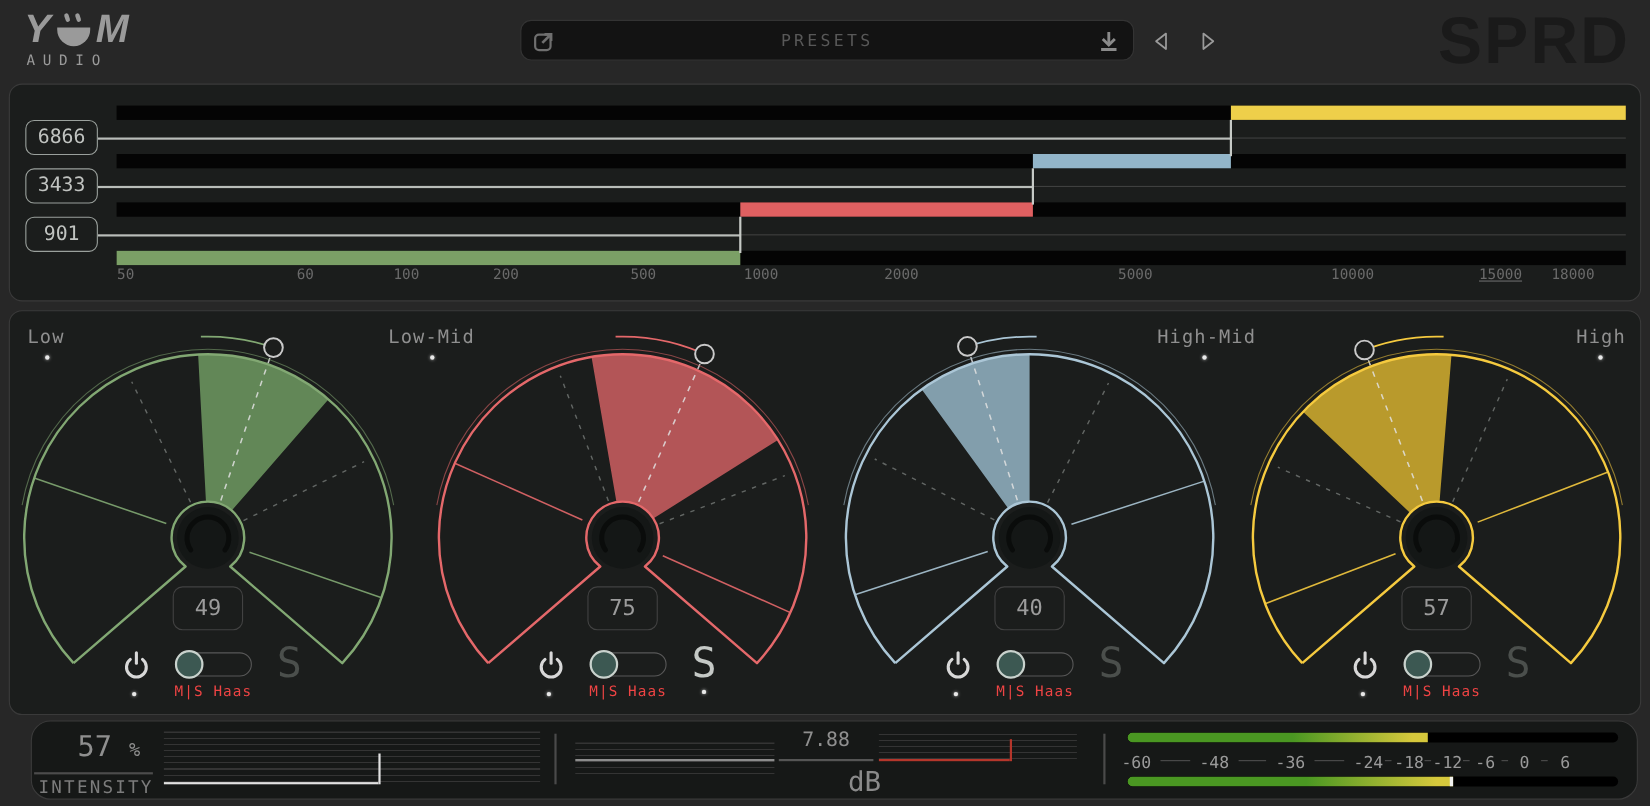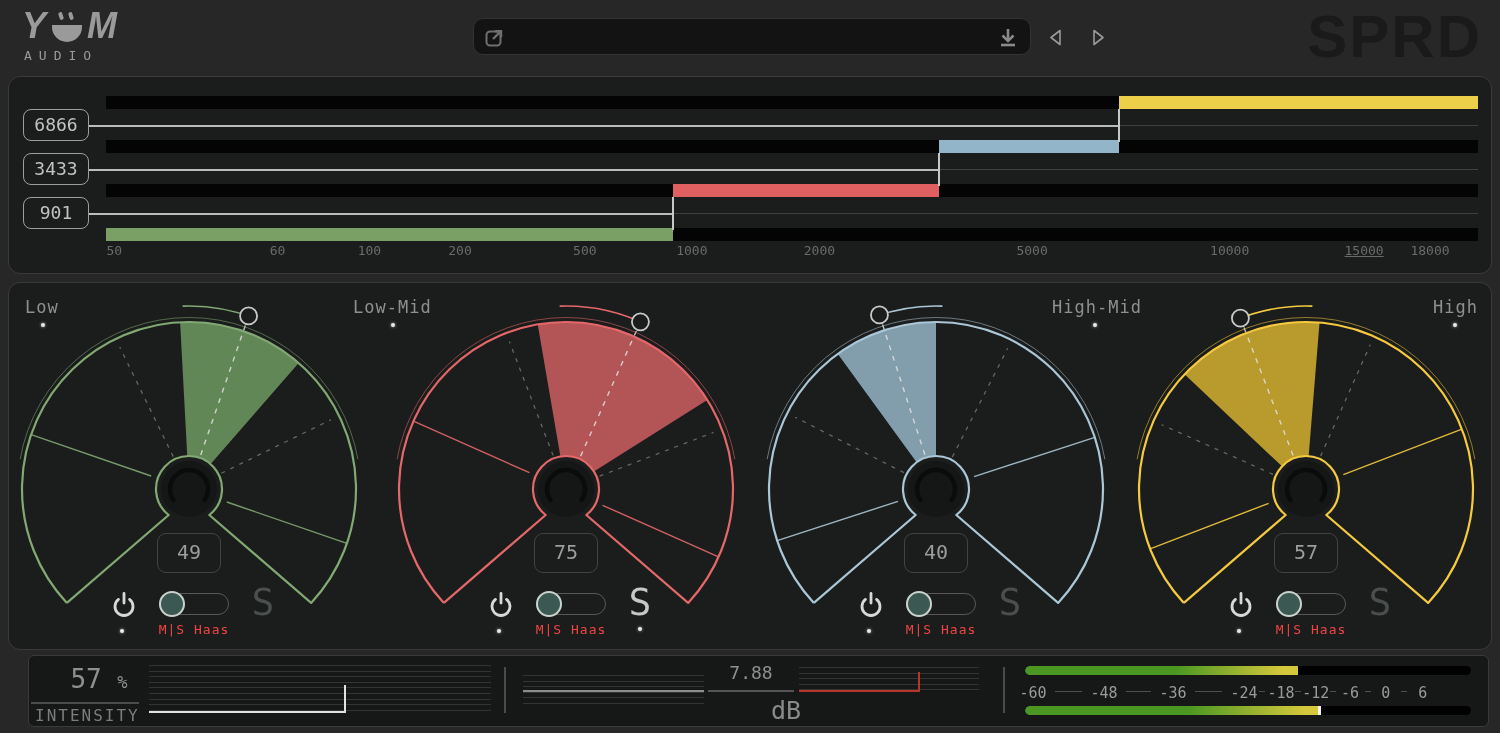--- a/index.html
+++ b/index.html
@@ -40,21 +40,21 @@
   .dial-svg { position:absolute; left:0; top:0; }
   .value-box { position:absolute; left:148px; top:250px; width:64px; height:40px; border:1.5px solid #424242; border-radius:9px; color:#9c9c9c; font-size:20px; text-align:center; line-height:37px; }
   .power-btn { position:absolute; left:101px; top:308px; width:28px; height:28px; }
   .toggle { position:absolute; left:150px; top:310px; width:70px; height:22px; border:1.5px solid #585858; border-radius:11px; }
   .toggle-knob { position:absolute; left:-1px; top:-3px; width:26px; height:26px; border-radius:50%; background:#3c5852; border:2px solid #c9d2cd; }
   .toggle-label { position:absolute; left:115px; top:339px; width:140px; text-align:center; color:#ef4444; font-size:13px; letter-spacing:1px; }
   .solo-btn { position:absolute; left:234px; top:298px; width:40px; height:42px; text-align:center; font-size:38px; line-height:42px; color:#4b4f4c; }
   .solo-btn.active { color:#c5c9c6; }
 
   
-  #footer-panel { left:28px; top:655px; width:1461px; height:72px; border-radius:6px; background:#161817; }
+  #footer-panel { left:28px; top:655px; width:1461px; height:72px; border-radius:18px; background:#161817; }
   #int-value { position:absolute; left:20px; top:8px; width:100px; text-align:center; color:#8f8f8f; font-size:26px; }
   #int-value .unit { font-size:17px; }
   #int-underline { position:absolute; left:2px; top:46px; width:108px; height:1.5px; background:#4c4c4c; }
   #int-label { position:absolute; left:6px; top:50px; color:#7c7c7c; font-size:16px; letter-spacing:2px; }
   .stripes { position:absolute; background:repeating-linear-gradient(to bottom,#343434 0,#343434 1px,transparent 1px,transparent 5.6px); }
   #int-slider { left:120px; top:9px; width:342px; height:48px; }
   #int-baseline { position:absolute; left:120px; top:55px; height:2px; background:#e2e2e2; }
   #int-handle { position:absolute; top:29px; width:2.5px; height:28px; background:#e2e2e2; }
   .v-divider { position:absolute; top:11px; width:2px; height:46px; background:#4a4a4a; }
   #db-stripes-left { left:494px; top:19px; width:181px; height:30px; }
@@ -90,20 +90,21 @@
   </div>
 
   <div id="presets-bar">
     <span class="bar-icon" style="left:10px;">
       <svg width="21" height="21" viewBox="0 0 21 21">
         <rect x="2.5" y="4.5" width="14" height="14" rx="3.5" fill="none" stroke="#6f6f6f" stroke-width="2"></rect>
         <path d="M9 12 L16 5" stroke="#6f6f6f" stroke-width="2.4"></path>
         <path d="M11 4.2 h6 v6" fill="none" stroke="#6f6f6f" stroke-width="2.4"></path>
       </svg>
     </span>
+    <span id="presets-label">PRESETS</span>
     <span class="bar-icon" style="right:12px;">
       <svg width="20" height="21" viewBox="0 0 20 21">
         <path d="M10 2 v11" stroke="#8a8a8a" stroke-width="2.6"></path>
         <path d="M4.5 8.5 L10 14 L15.5 8.5" fill="none" stroke="#8a8a8a" stroke-width="2.6"></path>
         <path d="M3 18 h14" stroke="#8a8a8a" stroke-width="2.6"></path>
       </svg>
     </span>
   </div>
 
   <span id="nav-prev">

